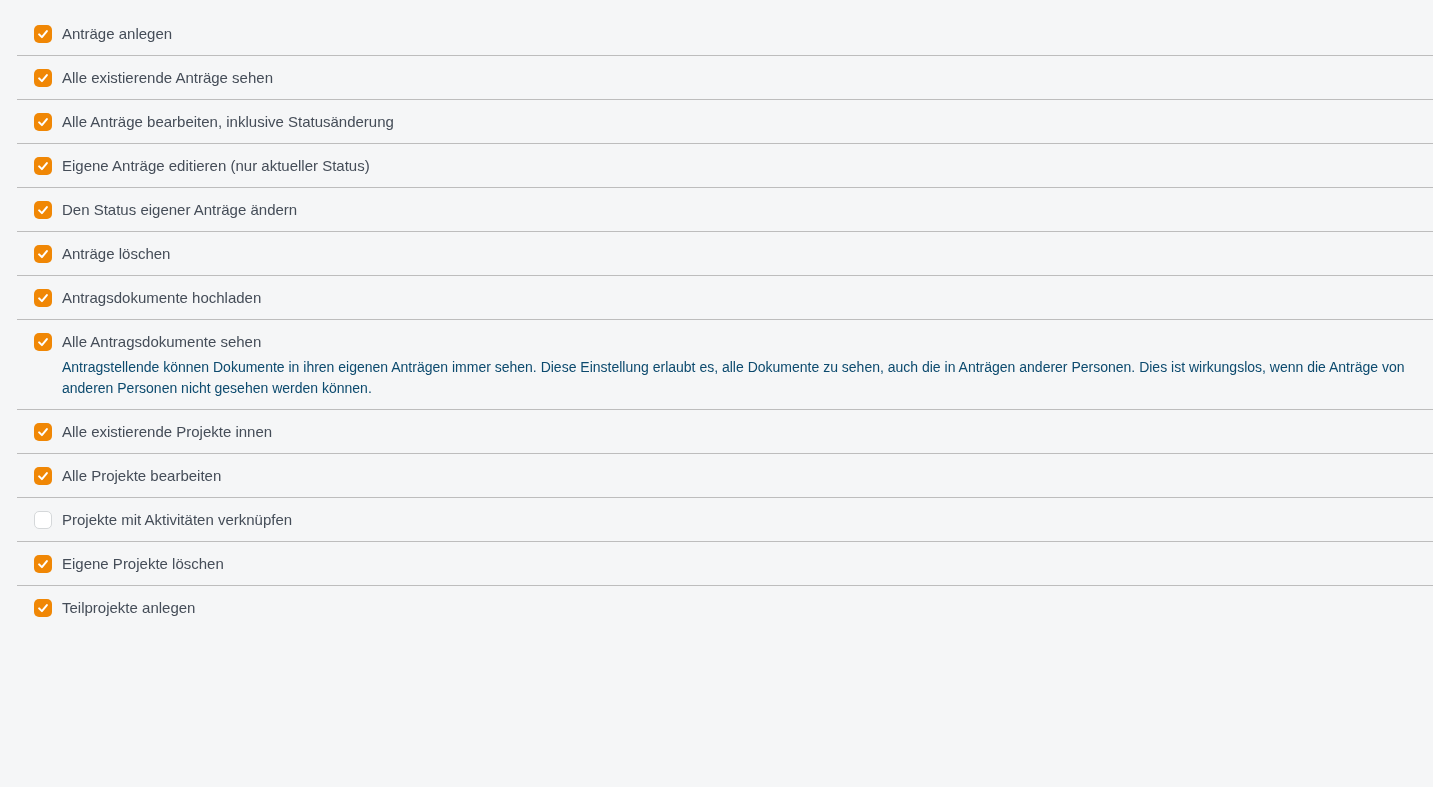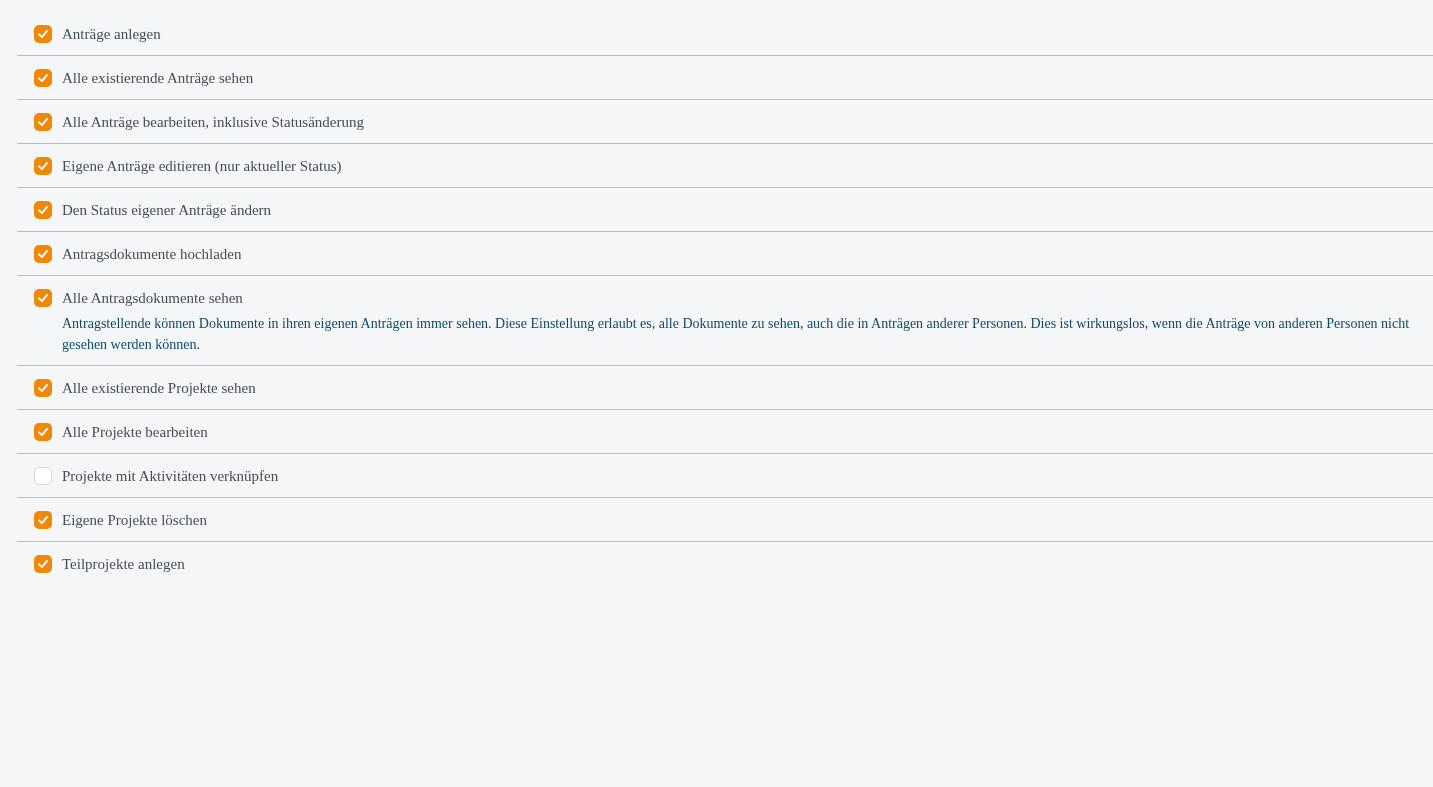--- a/index.html
+++ b/index.html
@@ -11,21 +11,20 @@
     font-family: "Liberation Sans", "DejaVu Sans", sans-serif;
     overflow: hidden;
   }
   .permissions-list {
     margin-left: 17px;
     padding-top: 12px;
   }
   .perm-row {
     border-bottom: 1px solid #bdbdbd;
     padding: 0 14px 0 17px;
-    font-family: Liberation Serif, serif;
   }
   .perm-row:last-child {
     border-bottom: none;
   }
   .perm-main {
     display: flex;
     align-items: center;
     min-height: 43px;
   }
   .checkbox {
@@ -117,20 +116,31 @@
       <div class="checkbox checked" role="checkbox" aria-checked="true">
         <svg width="14" height="14" viewBox="0 0 18 18" aria-hidden="true">
           <path d="M4 9.5 L7.6 13 L14 5.2" fill="none" stroke="#ffffff" stroke-width="2.6" stroke-linecap="round" stroke-linejoin="round"></path>
         </svg>
       </div>
       <span class="perm-label">Den Status eigener Anträge ändern</span>
     </div>
 
   </div>
 
+  <div class="perm-row">
+    <div class="perm-main">
+      <div class="checkbox checked" role="checkbox" aria-checked="true">
+        <svg width="14" height="14" viewBox="0 0 18 18" aria-hidden="true">
+          <path d="M4 9.5 L7.6 13 L14 5.2" fill="none" stroke="#ffffff" stroke-width="2.6" stroke-linecap="round" stroke-linejoin="round"></path>
+        </svg>
+      </div>
+      <span class="perm-label">Anträge löschen</span>
+    </div>
+
+  </div>
 
   <div class="perm-row">
     <div class="perm-main">
       <div class="checkbox checked" role="checkbox" aria-checked="true">
         <svg width="14" height="14" viewBox="0 0 18 18" aria-hidden="true">
           <path d="M4 9.5 L7.6 13 L14 5.2" fill="none" stroke="#ffffff" stroke-width="2.6" stroke-linecap="round" stroke-linejoin="round"></path>
         </svg>
       </div>
       <span class="perm-label">Antragsdokumente hochladen</span>
     </div>
@@ -150,21 +160,21 @@
   </div>
 
 
   <div class="perm-row">
     <div class="perm-main">
       <div class="checkbox checked" role="checkbox" aria-checked="true">
         <svg width="14" height="14" viewBox="0 0 18 18" aria-hidden="true">
           <path d="M4 9.5 L7.6 13 L14 5.2" fill="none" stroke="#ffffff" stroke-width="2.6" stroke-linecap="round" stroke-linejoin="round"></path>
         </svg>
       </div>
-      <span class="perm-label">Alle existierende Projekte sehen</span>
+      <span class="perm-label">Alle existierende Projekte innen</span>
     </div>
 
   </div>
 
   <div class="perm-row">
     <div class="perm-main">
       <div class="checkbox checked" role="checkbox" aria-checked="true">
         <svg width="14" height="14" viewBox="0 0 18 18" aria-hidden="true">
           <path d="M4 9.5 L7.6 13 L14 5.2" fill="none" stroke="#ffffff" stroke-width="2.6" stroke-linecap="round" stroke-linejoin="round"></path>
         </svg>

